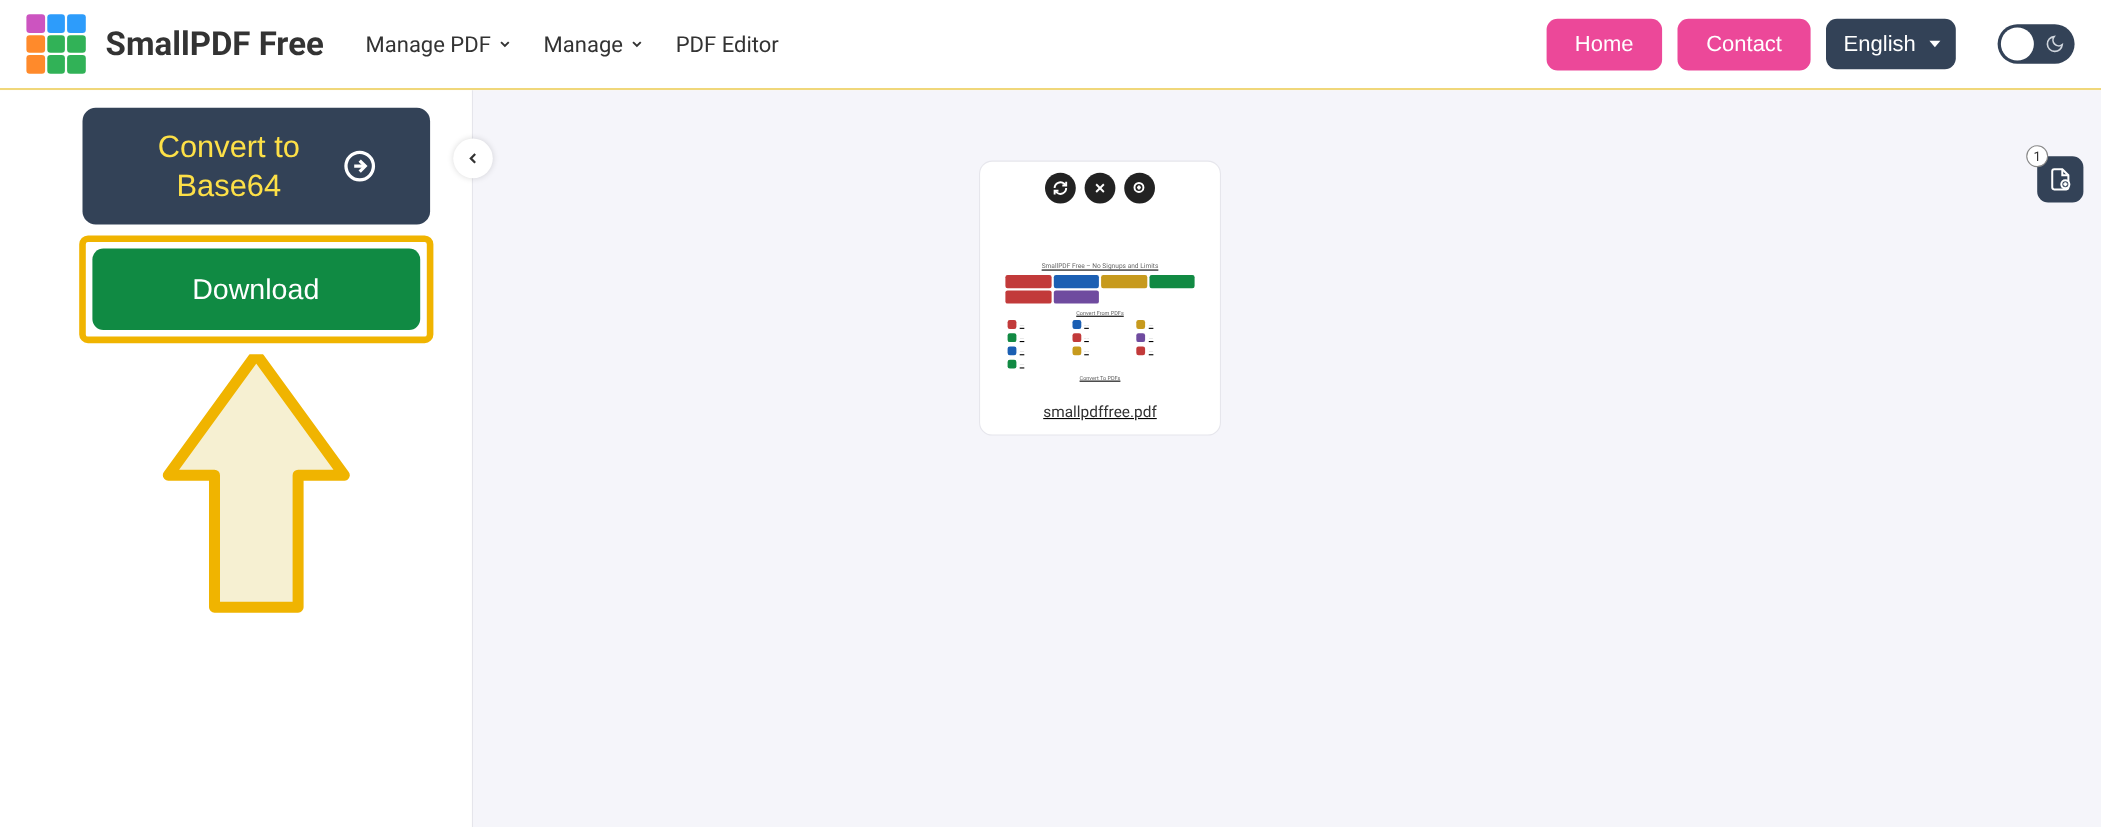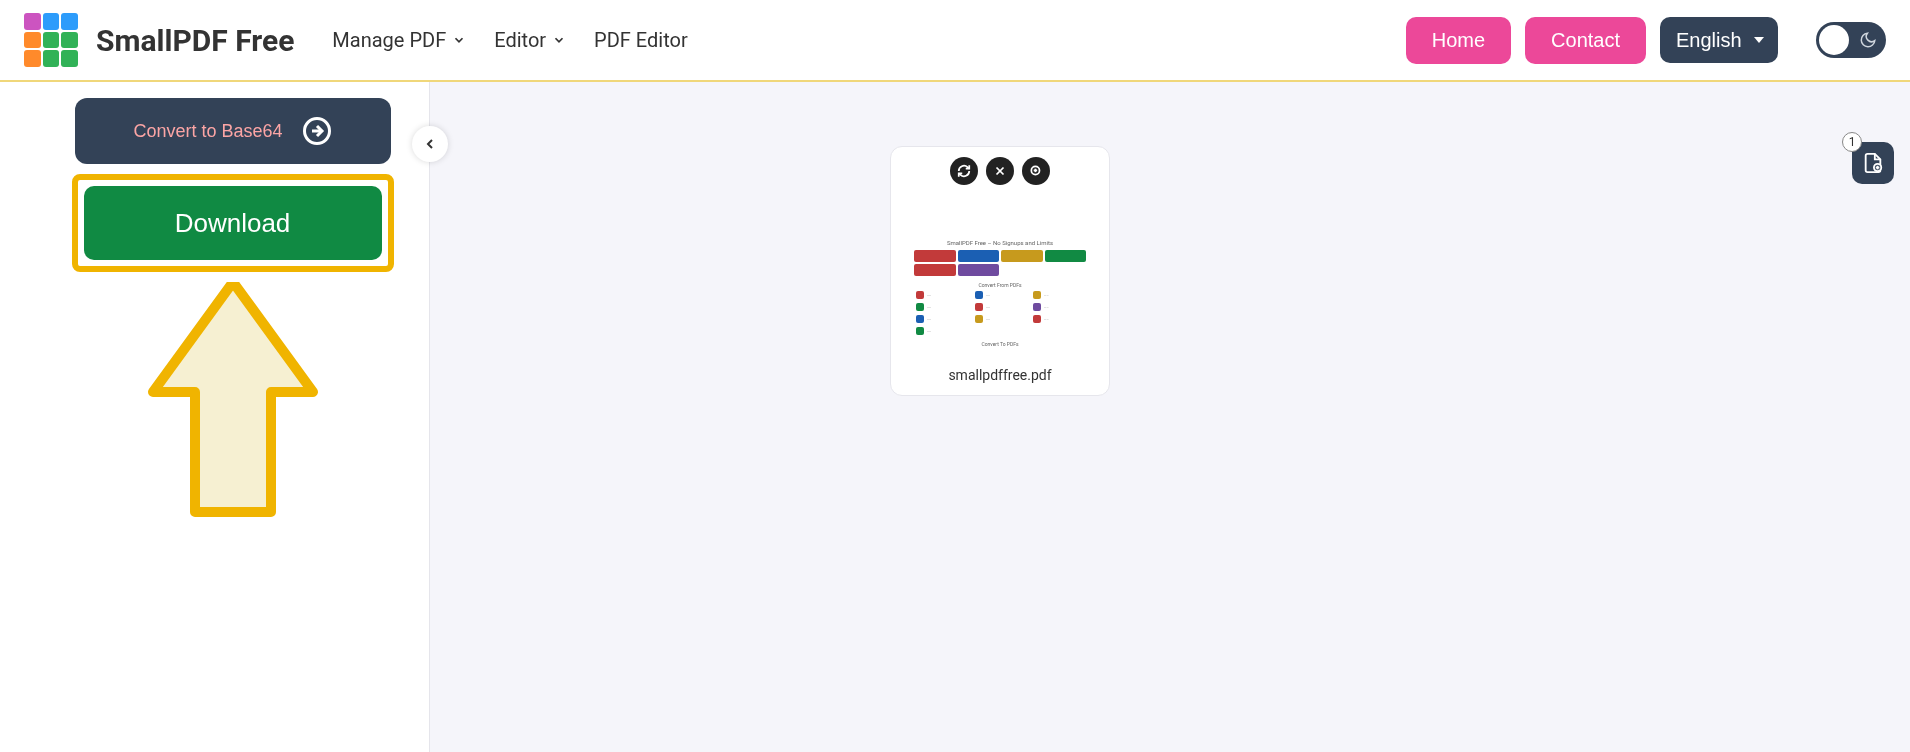--- a/index.html
+++ b/index.html
@@ -133,25 +133,25 @@
     width: 430px;
     padding: 16px 26px 0 62px;
     display: flex;
     flex-direction: column;
     align-items: center;
     border-right: 1px solid #e5e5eb;
     background: #fff;
   }
   .convert-btn {
     background: #334257;
-    color: #fca5a5;
+    color: #fde047;
     border: none;
     border-radius: 12px;
     padding: 18px 30px;
-    font-size: 18px;
+    font-size: 28px;
     width: 316px;
     cursor: pointer;
     display: flex;
     align-items: center;
     justify-content: center;
     gap: 19px;
     line-height: 1.25;
   }
   .convert-btn .label { text-align: center; max-width: 170px;}
   .arrow-circle {
@@ -207,20 +207,21 @@
   .file-card {
     position: absolute;
     left: 460px;
     top: 64px;
     width: 220px;
     background: #fff;
     border: 1px solid #e6e6ec;
     border-radius: 12px;
     padding: 0 0 12px 0;
     text-align: center;
+    text-decoration: underline;
   }
   .file-card .ctrl-row {
     display: flex;
     justify-content: center;
     gap: 8px;
     padding: 10px 0 6px 0;
   }
   .ctrl {
     width: 28px;
     height: 28px;
@@ -338,21 +339,21 @@
   <div class="brand">SmallPDF Free</div>
 
   <div class="menu">
     <div class="menu-item">
       <span>Manage PDF</span>
       <svg class="chevron-down" viewBox="0 0 24 24" fill="none" stroke="#333" stroke-width="3">
           <polyline points="6 9 12 15 18 9"></polyline>
         </svg>
     </div>
     <div class="menu-item">
-      <span>Editor</span>
+      <span>Manage</span>
       <svg class="chevron-down" viewBox="0 0 24 24" fill="none" stroke="#333" stroke-width="3">
           <polyline points="6 9 12 15 18 9"></polyline>
         </svg>
     </div>
     <div class="menu-item">
       <span>PDF Editor</span>
     </div>
   </div>
 
   <div class="header-right">

